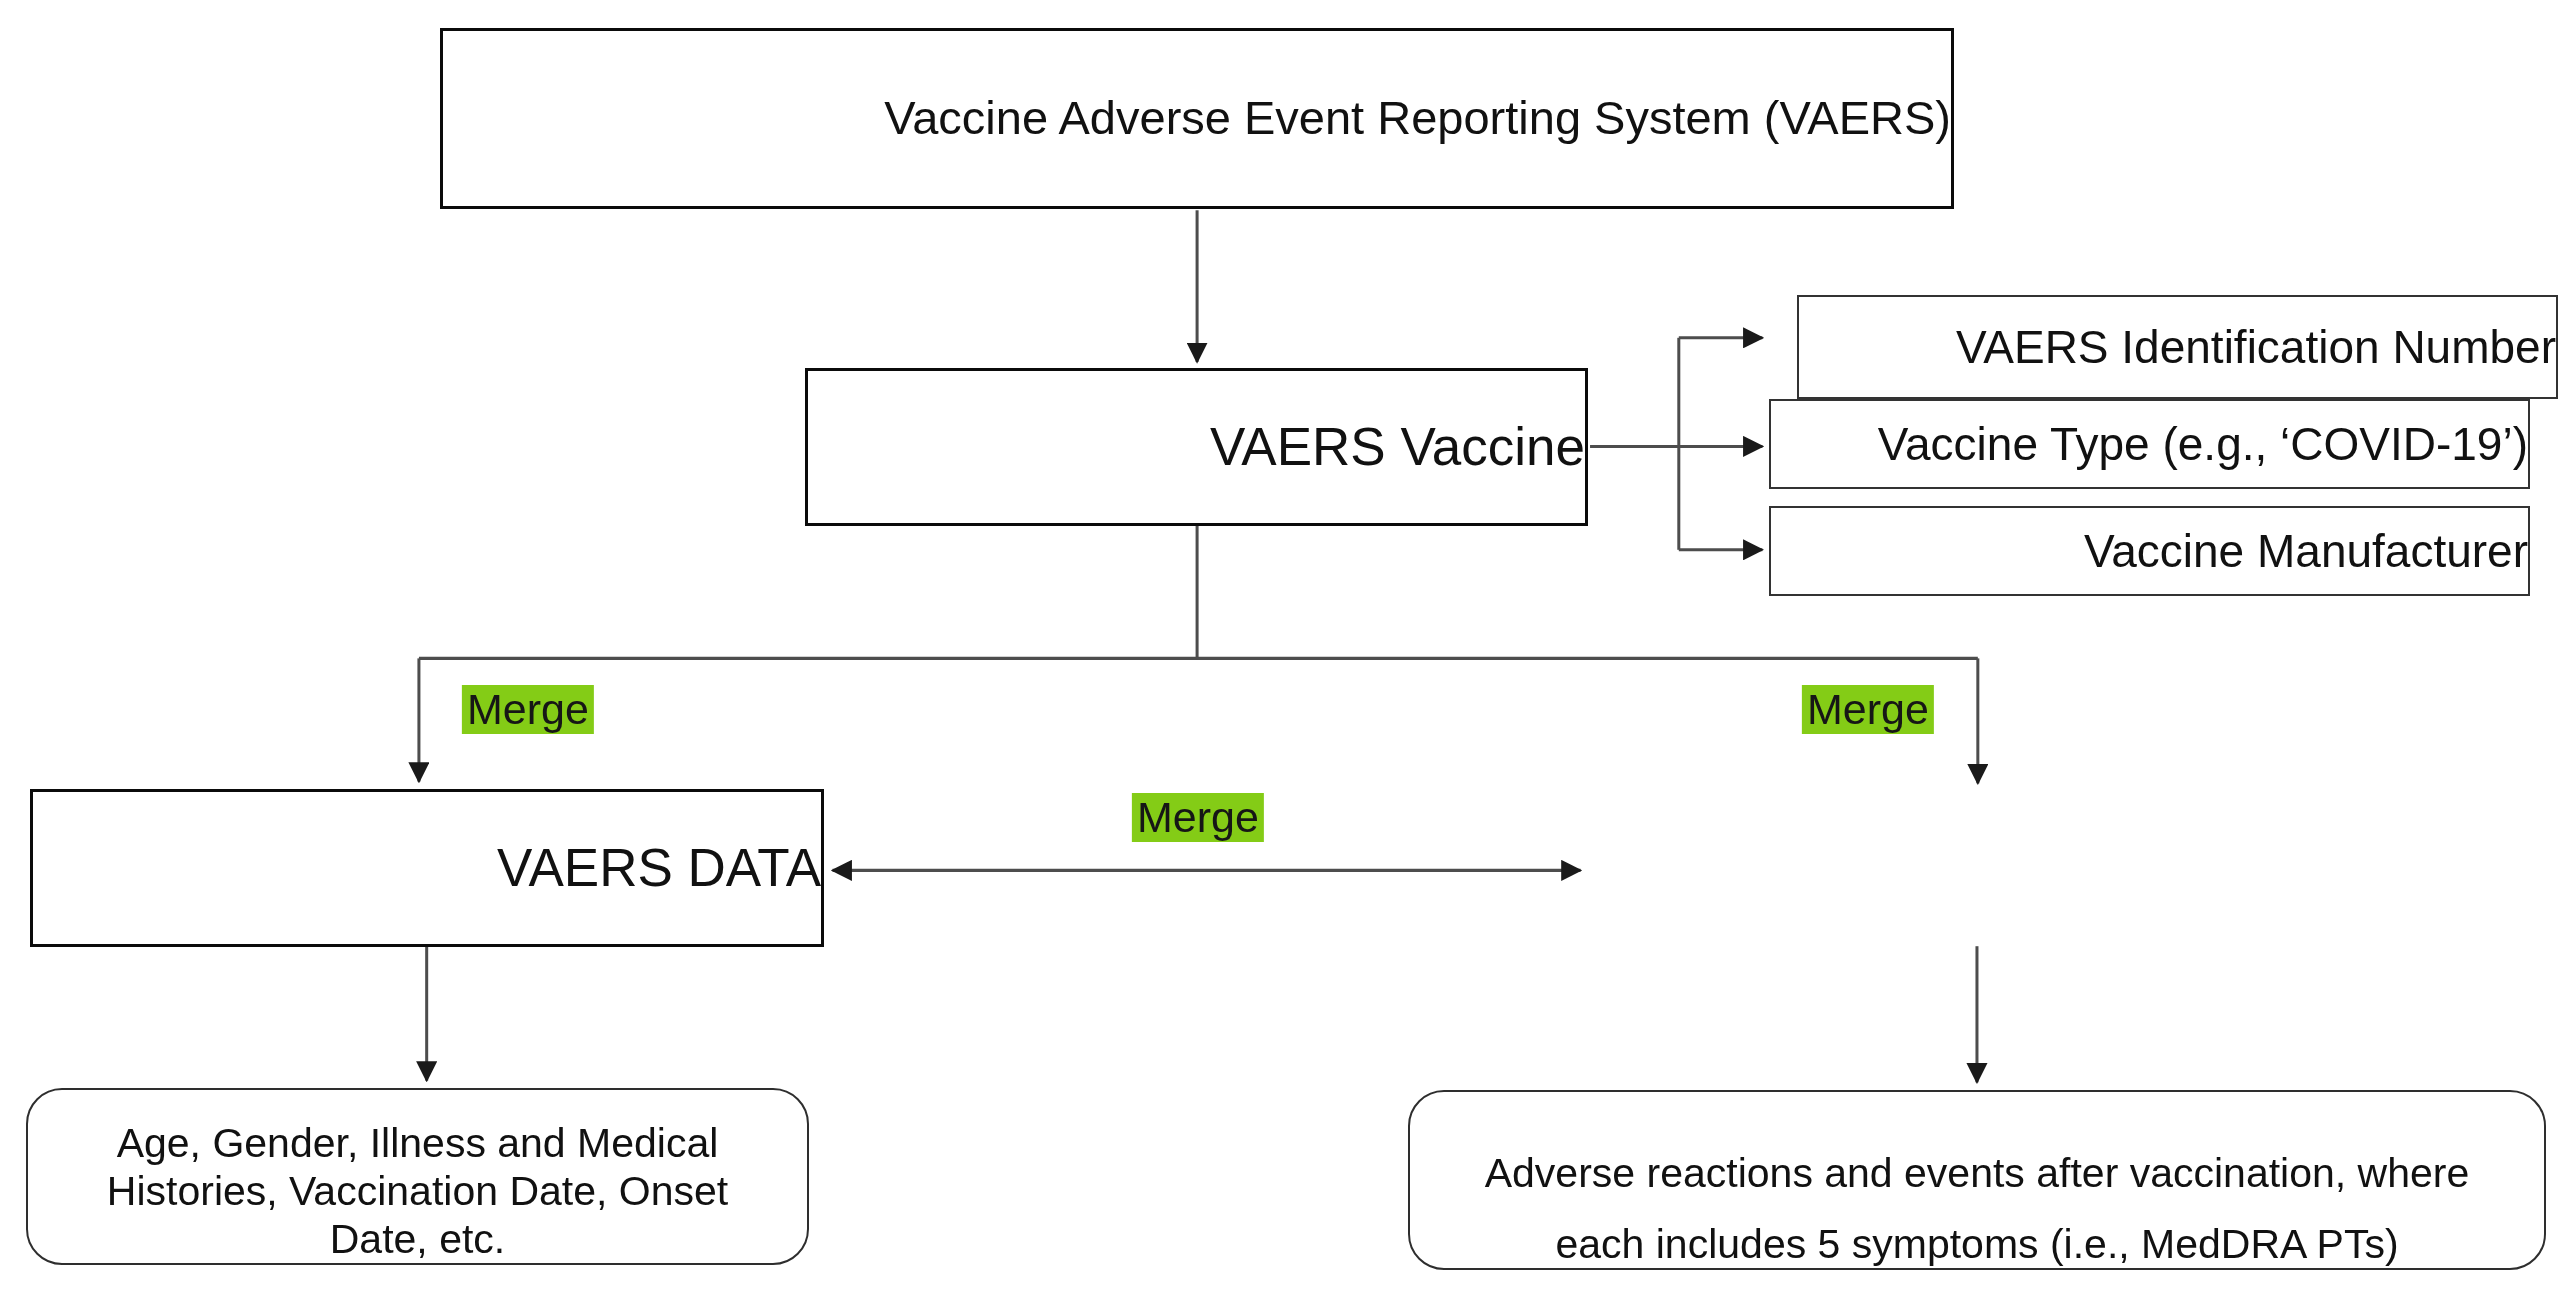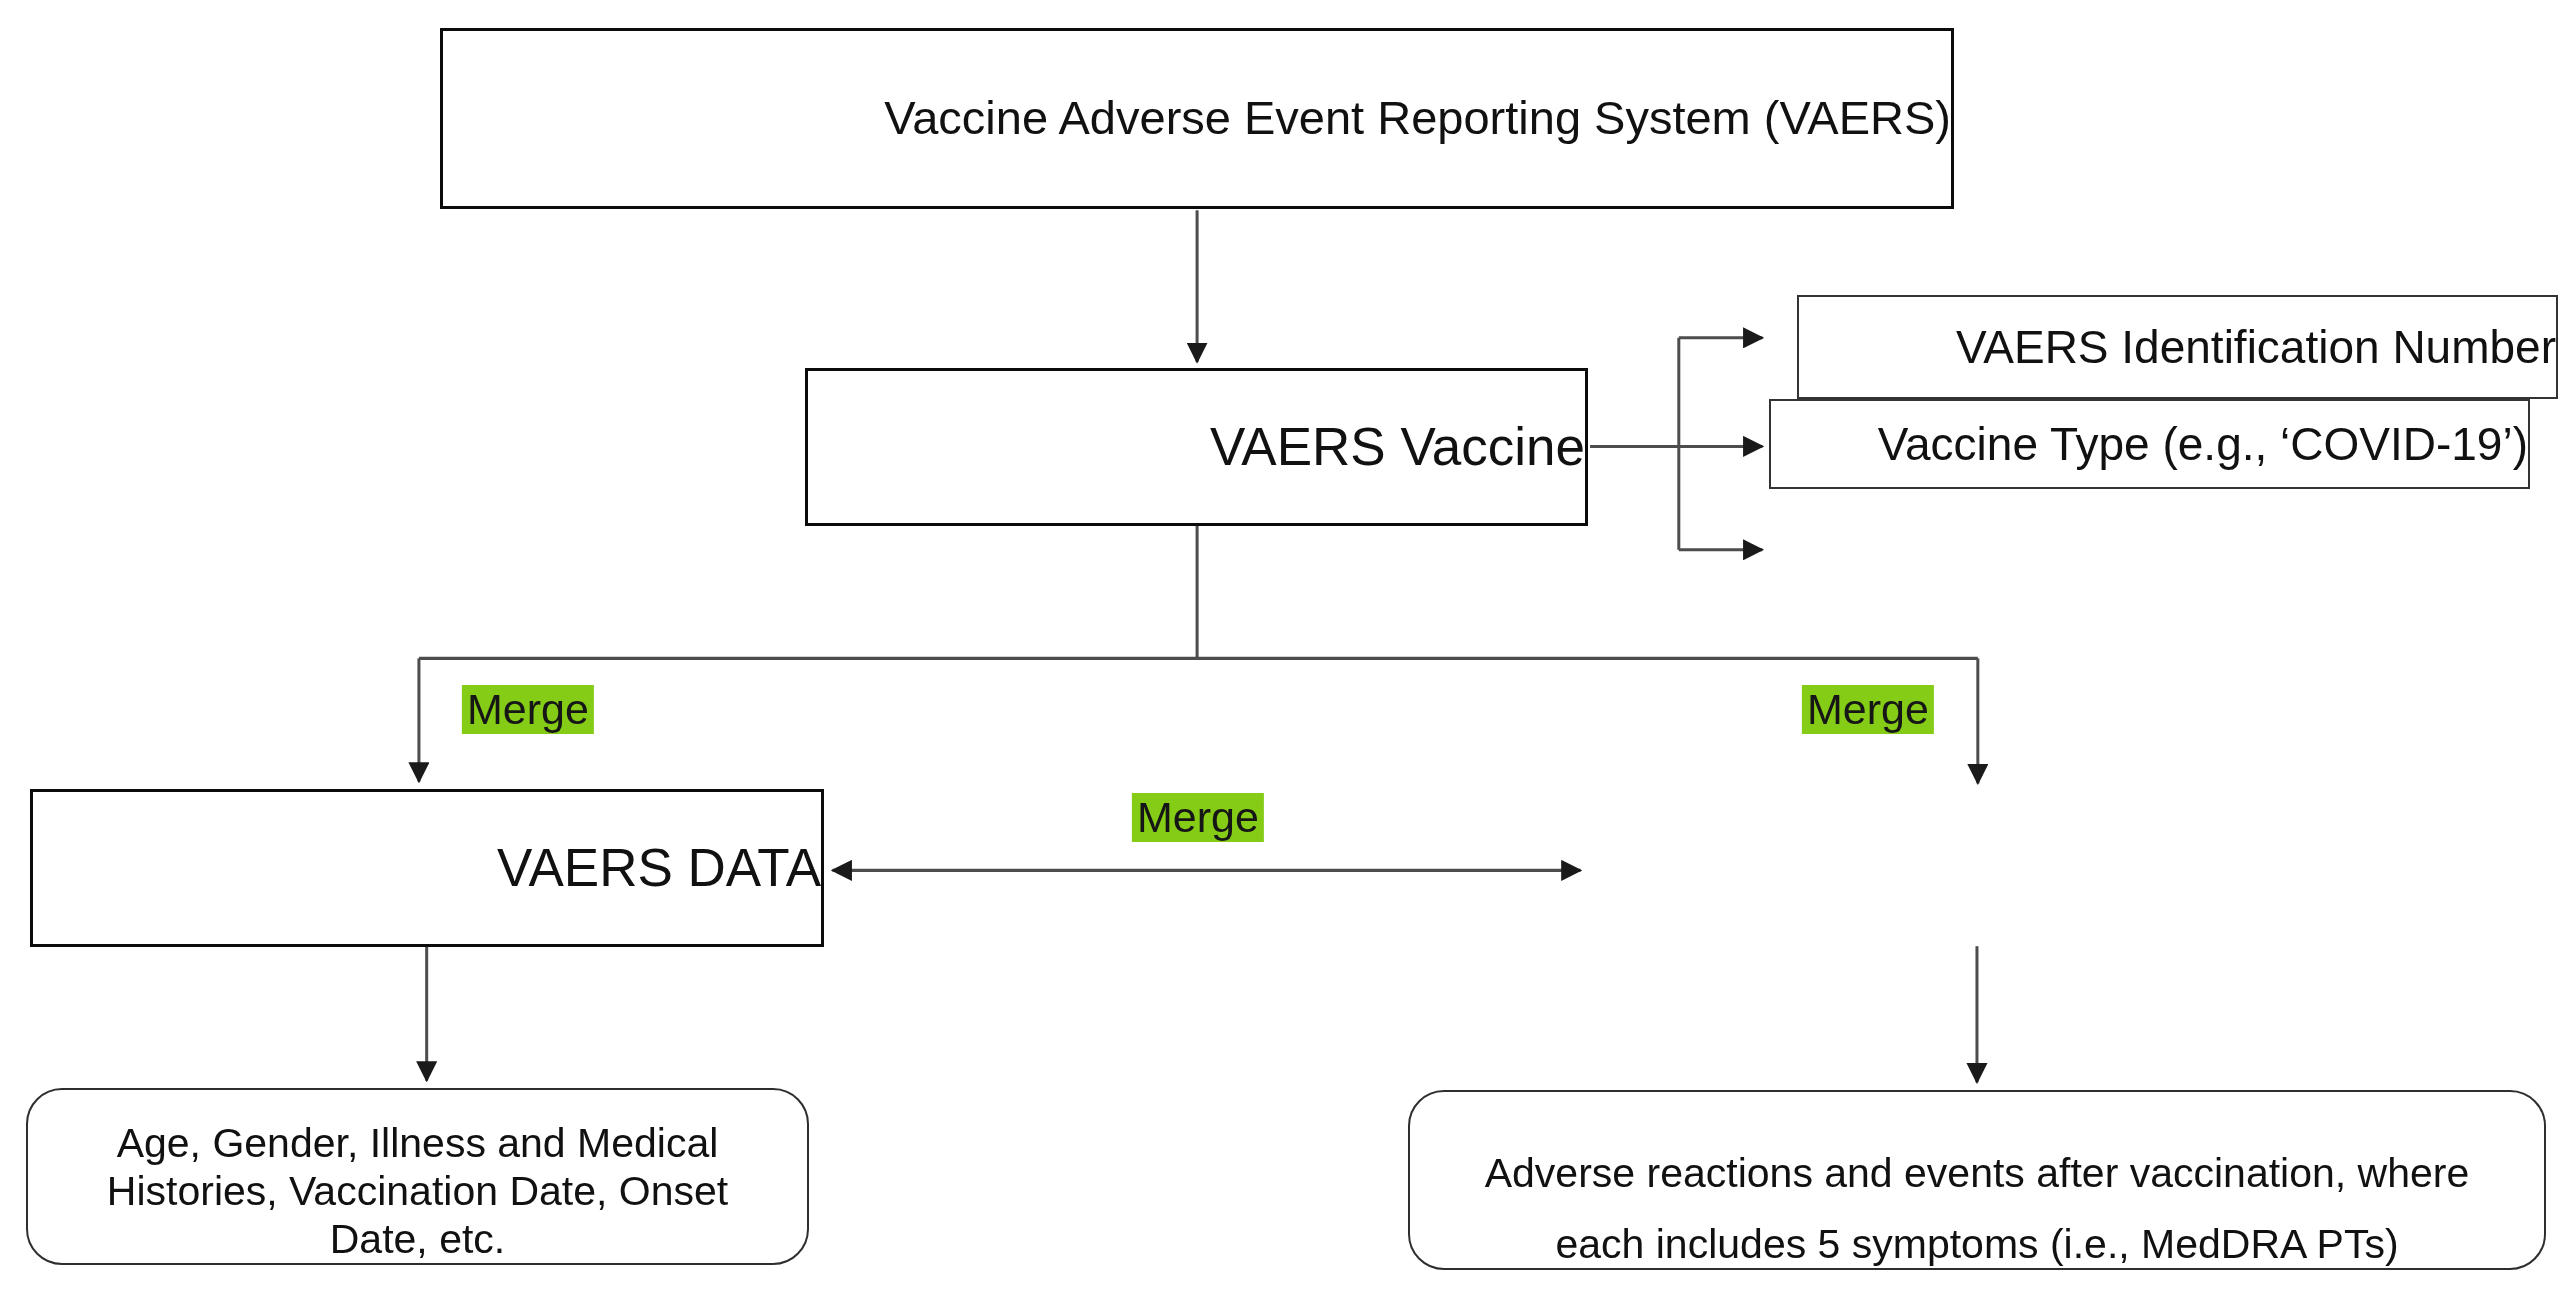--- a/index.html
+++ b/index.html
@@ -91,20 +91,23 @@
   </div>
 
   <div class="node thin" id="node-vaers-id">
     <span class="lbl-md">VAERS Identification Number</span>
   </div>
 
   <div class="node thin" id="node-vaccine-type">
     <span class="lbl-md">Vaccine Type (e.g., ‘COVID-19’)</span>
   </div>
 
+  <div class="node thin" id="node-vaccine-manufacturer">
+    <span class="lbl-md">Vaccine Manufacturer</span>
+  </div>
 
   <div class="node" id="node-vaers-data">
     <span class="lbl-xl">VAERS DATA</span>
   </div>
 
 
   <div class="node rounded" id="node-data-details">
     <div class="lbl-sm">Age, Gender, Illness and Medical</div>
     <div class="lbl-sm">Histories, Vaccination Date, Onset</div>
     <div class="lbl-sm">Date, etc.</div>

